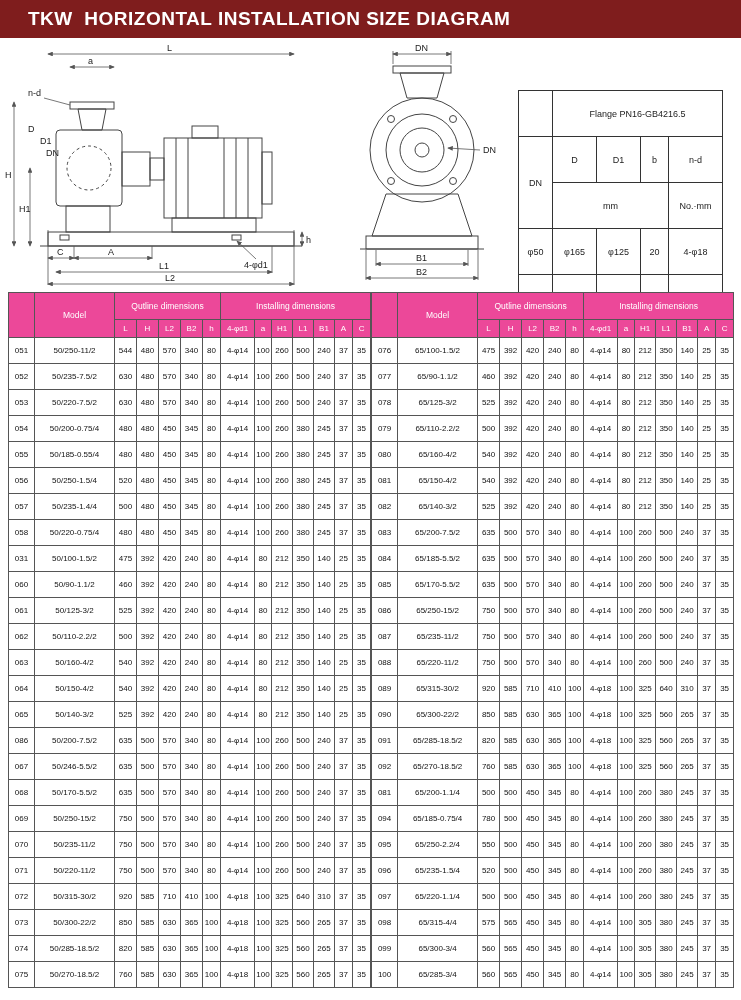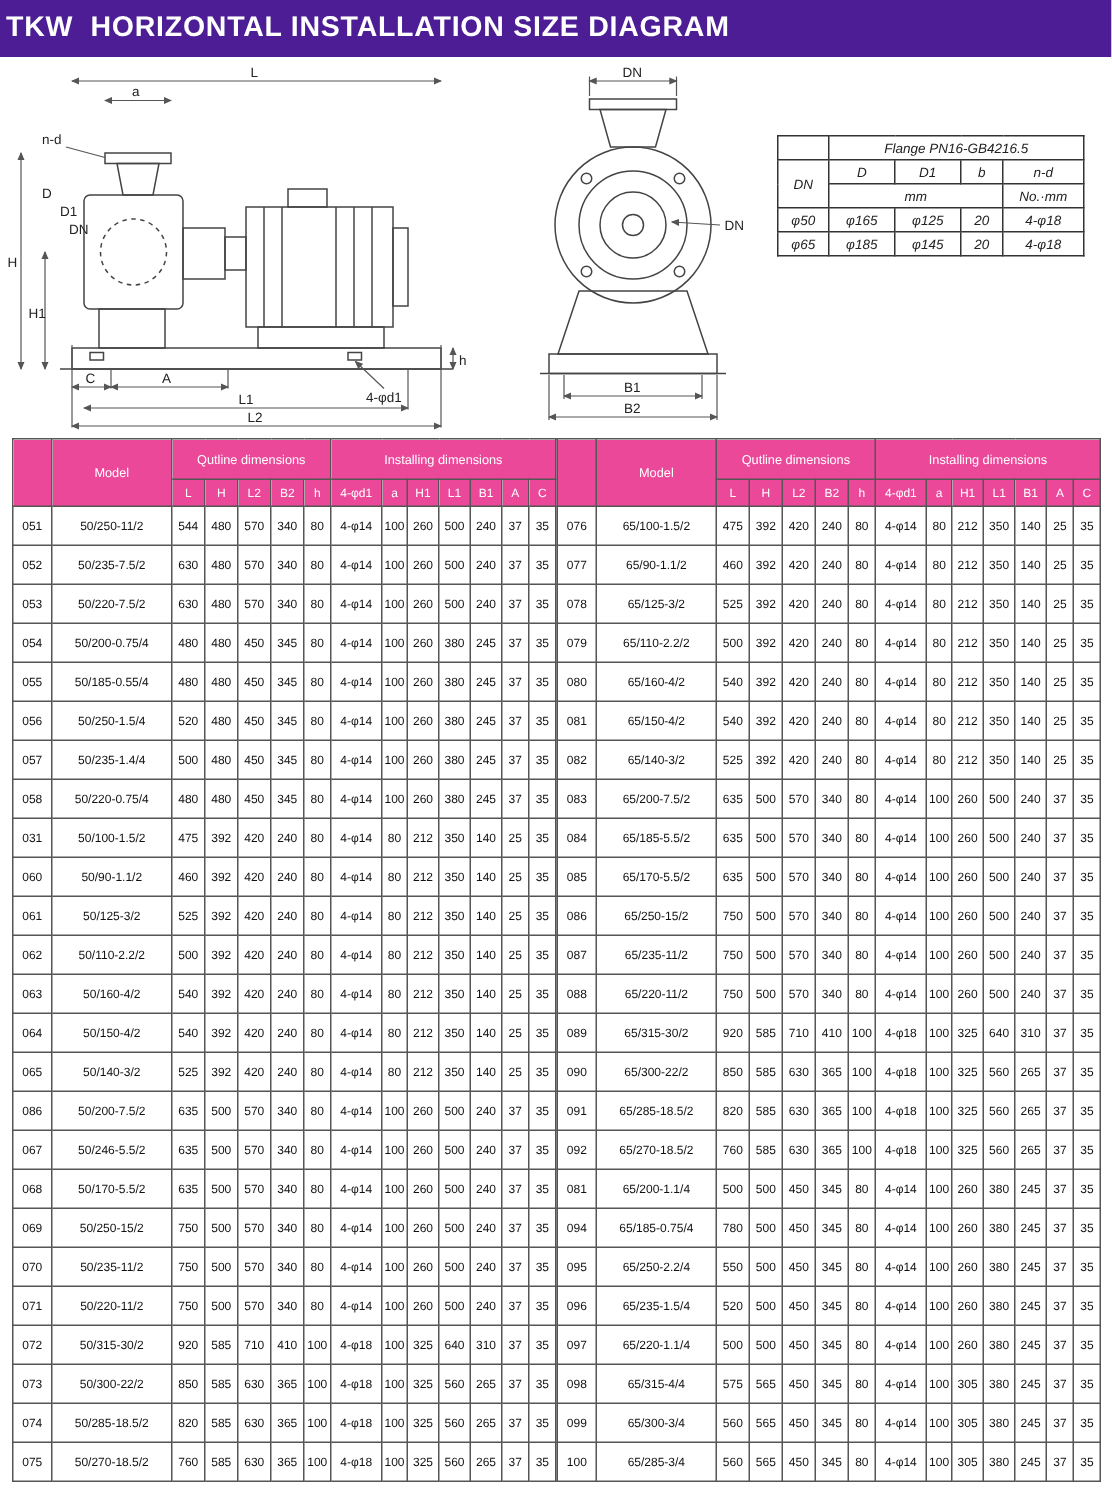--- a/index.html
+++ b/index.html
@@ -1,24 +1,24 @@
 <!DOCTYPE html>
 <html><head>
 <meta charset="utf-8">
 <style>
   html,body{margin:0;padding:0;background:#ffffff;}
   body{width:741px;height:1000px;overflow:hidden;font-family:"Liberation Sans",sans-serif;color:#111;}
-  .page-header{background:#4c1d95;color:#fff;height:38px;display:flex;align-items:center;
-    padding-left:4px;box-sizing:border-box;}
+  .page-header{background:#7f1d1d;color:#fff;height:38px;display:flex;align-items:center;
+    padding-left:28px;box-sizing:border-box;}
   .page-header .title{font-size:19px;font-weight:bold;letter-spacing:.5px;white-space:pre;}
   .drawings{display:flex;align-items:flex-start;height:252px;padding:2px 4px 0 4px;box-sizing:border-box;}
   svg text{font-family:"Liberation Sans",sans-serif;font-size:9px;fill:#222;stroke:none;}
   .flange-wrap{margin-top:50px;margin-left:10px;}
   .flange-table{border-collapse:collapse;font-size:9px;}
-  .flange-table td{border:1px solid #333;padding:1px 3px;text-align:center;color:#222;height:13px;font-style:italic;}
+  .flange-table td{border:1px solid #333;padding:16px 3px;text-align:center;color:#222;height:13px;}
   .tables{display:flex;margin:2px 8px 0 8px;}
   .dim-table{border-collapse:collapse;table-layout:fixed;width:362px;font-size:8px;}
   .dim-table th{background:#ec4899;color:#fff;font-weight:normal;border:1px solid #555;
     padding:0;font-size:8px;overflow:hidden;white-space:nowrap;}
   .dim-table thead tr:first-child th{height:26px;font-size:8.5px;}
   .dim-table thead tr:last-child th{height:17px;}
   .dim-table td{border:1px solid #555;text-align:center;height:25px;padding:0;
     overflow:hidden;white-space:nowrap;color:#111;}
 </style>
 </head>

